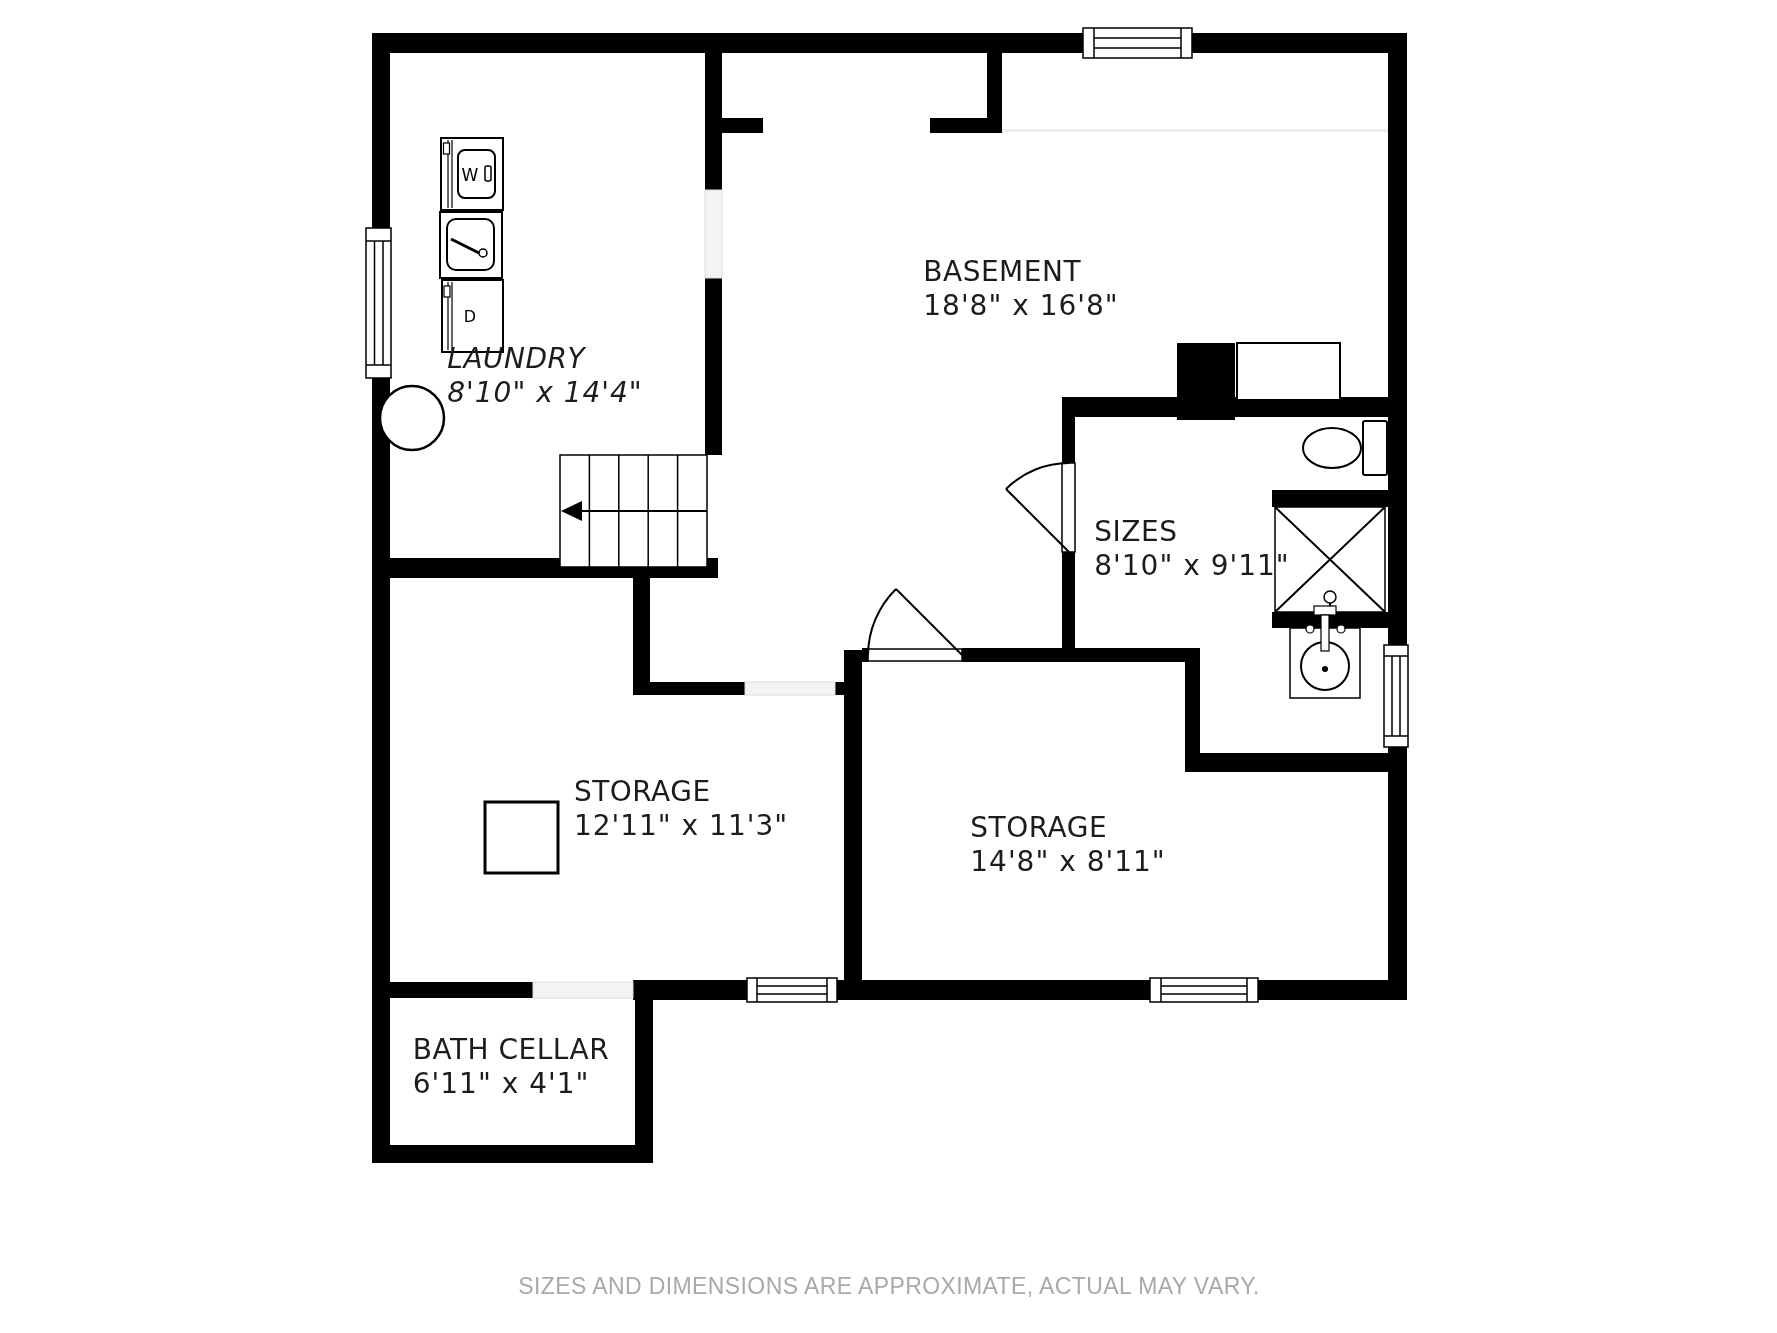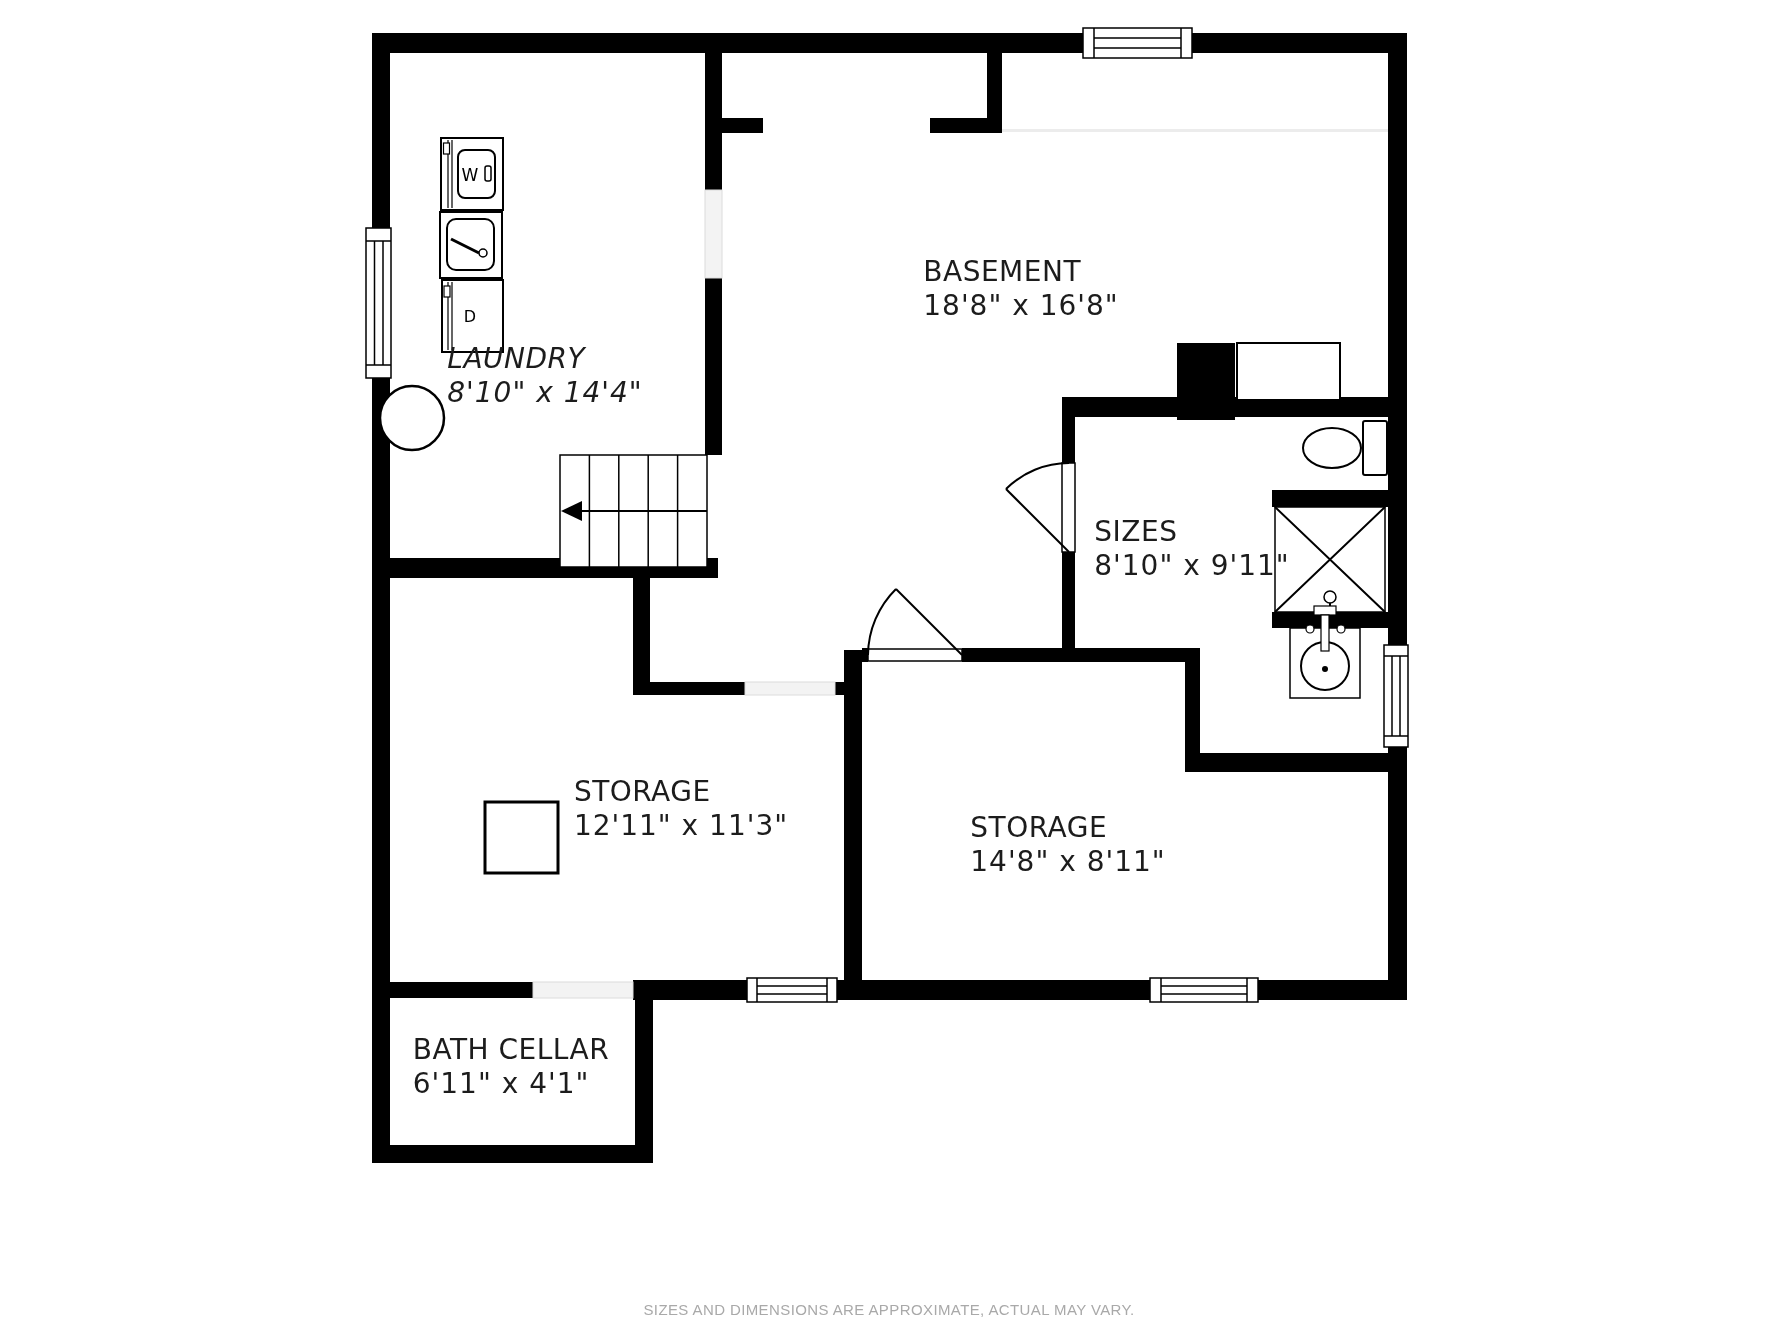--- a/index.html
+++ b/index.html
@@ -3,22 +3,22 @@
 <meta charset="utf-8">
 <style>
   html,body{margin:0;padding:0;background:#ffffff;}
   body{width:1777px;height:1333px;position:relative;overflow:hidden;
        font-family:"DejaVu Sans", sans-serif;}
   #plan{position:absolute;left:0;top:0;width:1777px;height:1333px;}
   .room-label{position:absolute;transform:translate(-50%,-50%);text-align:left;
        color:#1c1c1c;font-size:28px;line-height:34px;letter-spacing:.5px;white-space:nowrap;}
   .room-label .dims{letter-spacing:1px;}
   #disclaimer{position:absolute;left:889px;top:1286px;transform:translate(-50%,-50%);
-       font-family:"Liberation Sans", sans-serif;font-size:15px;letter-spacing:.4px;
-       color:#a9a9a9;white-space:nowrap;margin-top:23px;}
+       font-family:"Liberation Sans", sans-serif;font-size:23px;letter-spacing:.4px;
+       color:#a9a9a9;white-space:nowrap;}
   svg{display:block;}
 </style>
 </head>
 <body>
 
 <svg id="plan" viewBox="0 0 1777 1333">
 
   <rect x="1002" y="129" width="386" height="3" fill="#ececec"></rect>
 
   <g fill="#000000">

